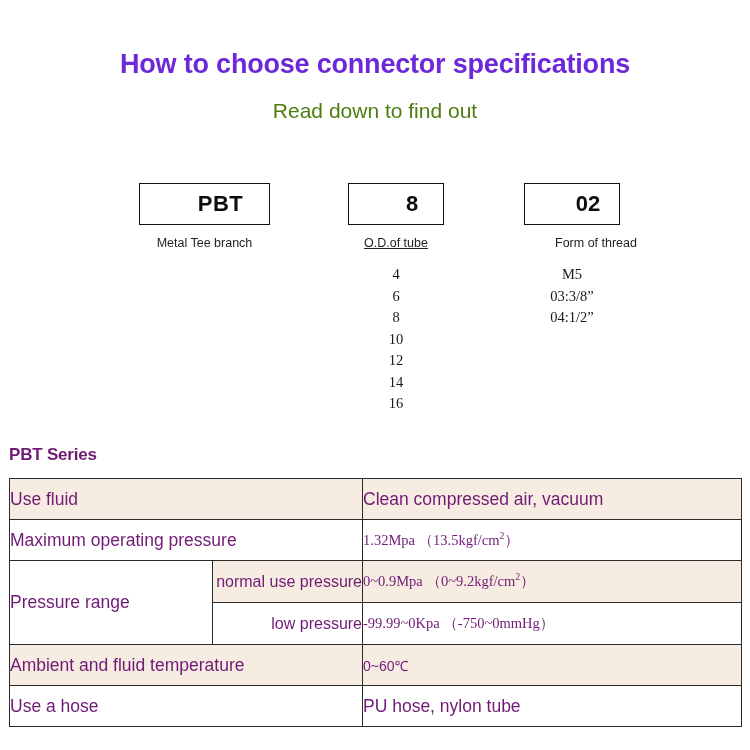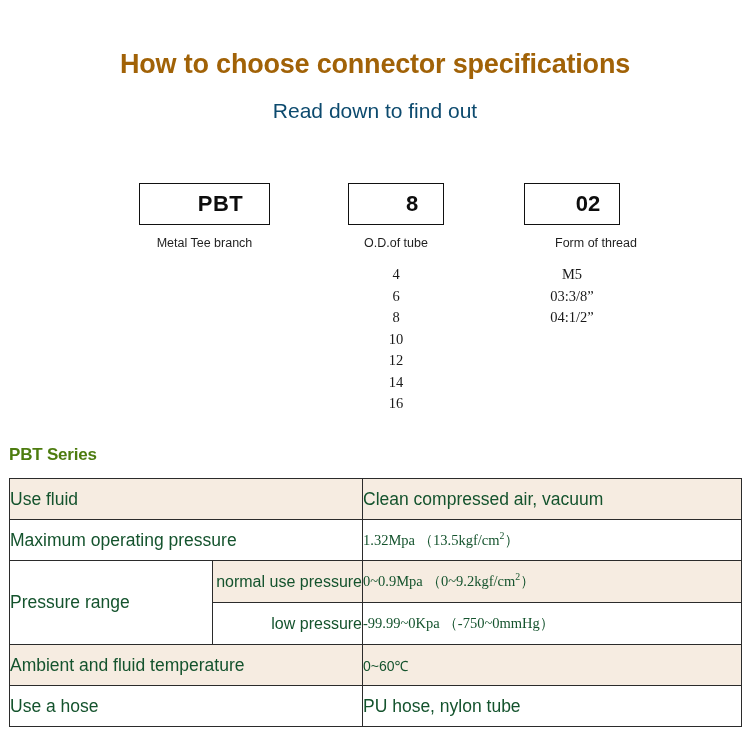--- a/index.html
+++ b/index.html
@@ -18,33 +18,33 @@
 
   
   .title {
     position: absolute;
     left: 0;
     top: 49px;
     width: 750px;
     text-align: center;
     font-size: 27px;
     font-weight: bold;
-    color: #a16207;
+    color: #6d28d9;
     letter-spacing: -0.2px;
     white-space: nowrap;
   }
   .subtitle {
     position: absolute;
     left: 0;
     top: 99px;
     width: 750px;
     text-align: center;
     font-size: 21px;
     font-weight: normal;
-    color: #0c4a6e;
+    color: #4d7c0f;
   }
 
   
   .code-box {
     position: absolute;
     border: 1.6px solid #111111;
     background: #ffffff;
     box-sizing: border-box;
     display: flex;
     align-items: center;
@@ -58,21 +58,21 @@
   .box-3 { left: 524px; top: 183px; width: 96px;  height: 42px; font-size: 22px; }
 
   .box-caption {
     position: absolute;
     text-align: center;
     font-size: 12.5px;
     color: #1f1f1f;
     white-space: nowrap;
   }
   .cap-1 { left: 139px; top: 236px; width: 131px; text-align: center; }
-  .cap-2 { left: 348px; top: 236px; width: 96px; }
+  .cap-2 { left: 348px; top: 236px; width: 96px; text-decoration: underline; }
   .cap-3 { left: 528px; top: 236px; width: 136px; }
 
   
   .opt-list {
     position: absolute;
     font-size: 14.5px;
     line-height: 21.5px;
     color: #1a1a1a;
     text-align: center;
     font-family: "Liberation Serif", serif;
@@ -81,39 +81,39 @@
   .list-od     { left: 348px; top: 264px; width: 96px; }
   .list-thread { left: 504px; top: 264px; width: 136px; }
 
   
   .series-label {
     position: absolute;
     left: 9px;
     top: 445px;
     font-size: 17px;
     font-weight: bold;
-    color: #4d7c0f;
+    color: #701a75;
     letter-spacing: -0.2px;
   }
 
   
   .spec-table {
     position: absolute;
     left: 9px;
     top: 478px;
     width: 732px;
     border-collapse: collapse;
     table-layout: fixed;
     background: #ffffff;
   }
   .spec-table td {
     border: 1.3px solid #2b2b2b;
     padding: 0;
     vertical-align: middle;
-    color: #14532d;
+    color: #701a75;
   }
   .row-shade td { background: #f6ece1; }
   .row-plain td { background: #ffffff; margin-top: 28px; }
 
   .c-label {
     font-size: 17.5px;
     padding: 0 0 0 12px;
     height: 40px;
   }
   .c-label.tall { height: 82px; }

